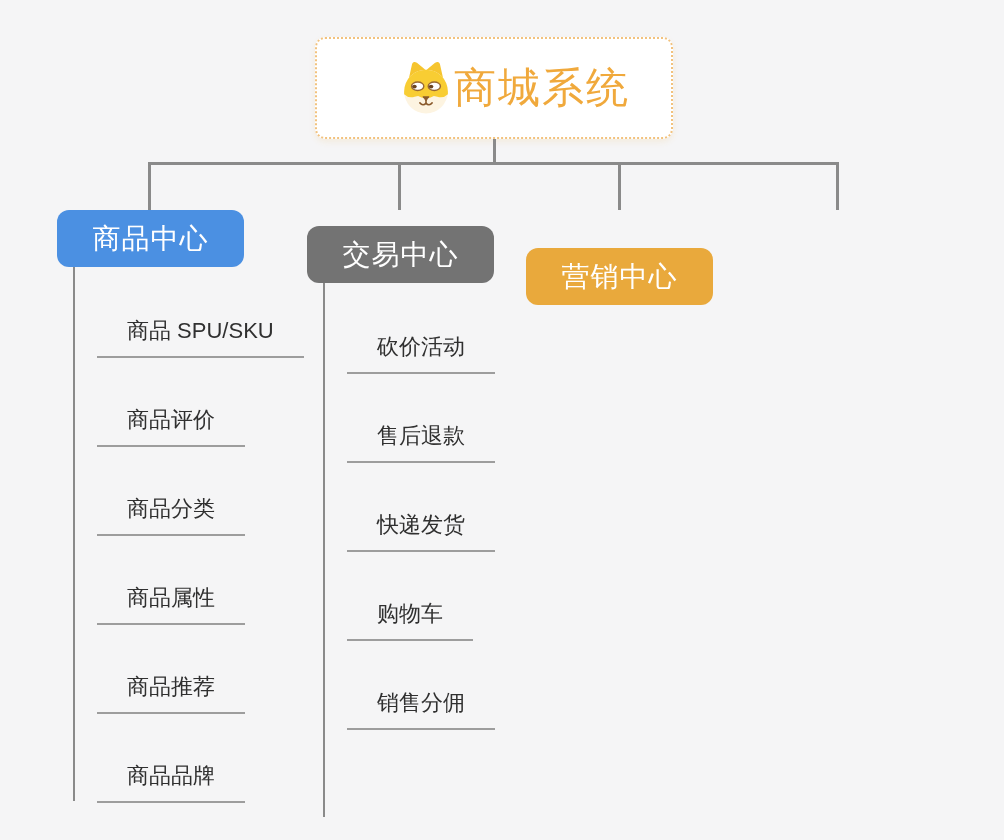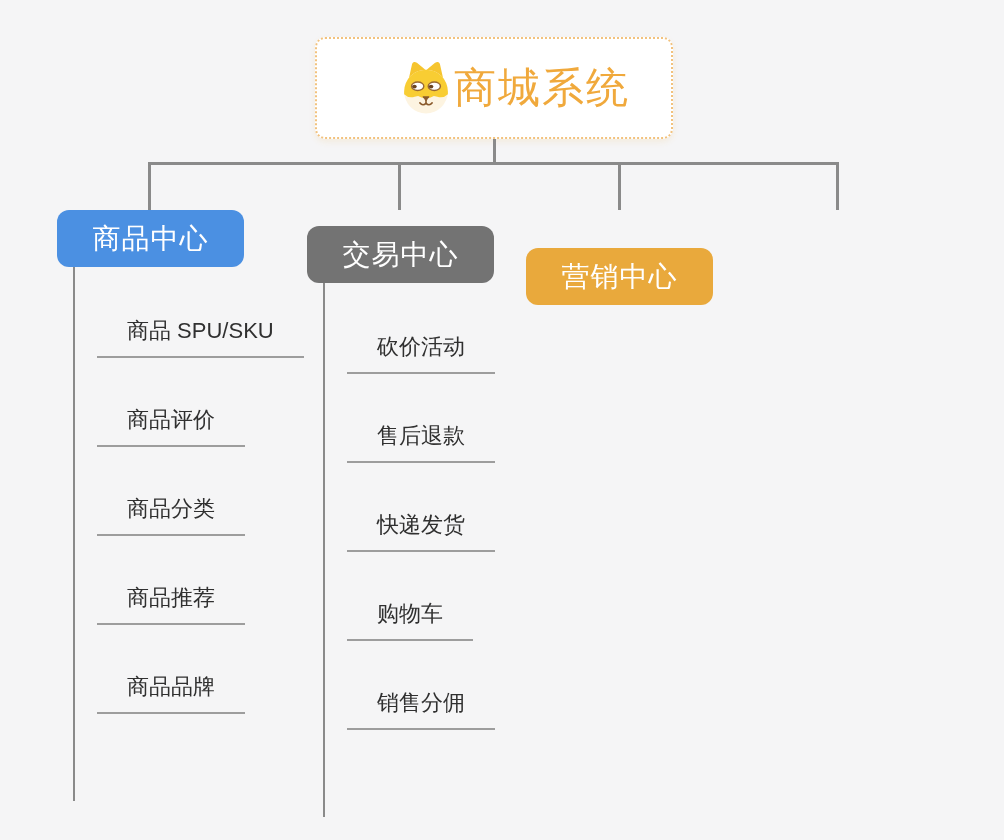--- a/index.html
+++ b/index.html
@@ -118,20 +118,23 @@
       <div class="leaf">
           <span class="leaf-label">商品 SPU/SKU</span>
         </div>
       <div class="leaf">
           <span class="leaf-label">商品评价</span>
         </div>
       <div class="leaf">
           <span class="leaf-label">商品分类</span>
         </div>
       <div class="leaf">
+          <span class="leaf-label">商品属性</span>
+        </div>
+      <div class="leaf">
           <span class="leaf-label">商品推荐</span>
         </div>
       <div class="leaf">
           <span class="leaf-label">商品品牌</span>
         </div>
     </div>
   </div>
 
   <div class="branch branch-1">
     <div class="branch-box" style="background: #737373; margin-top: 16px;">交易中心</div>

